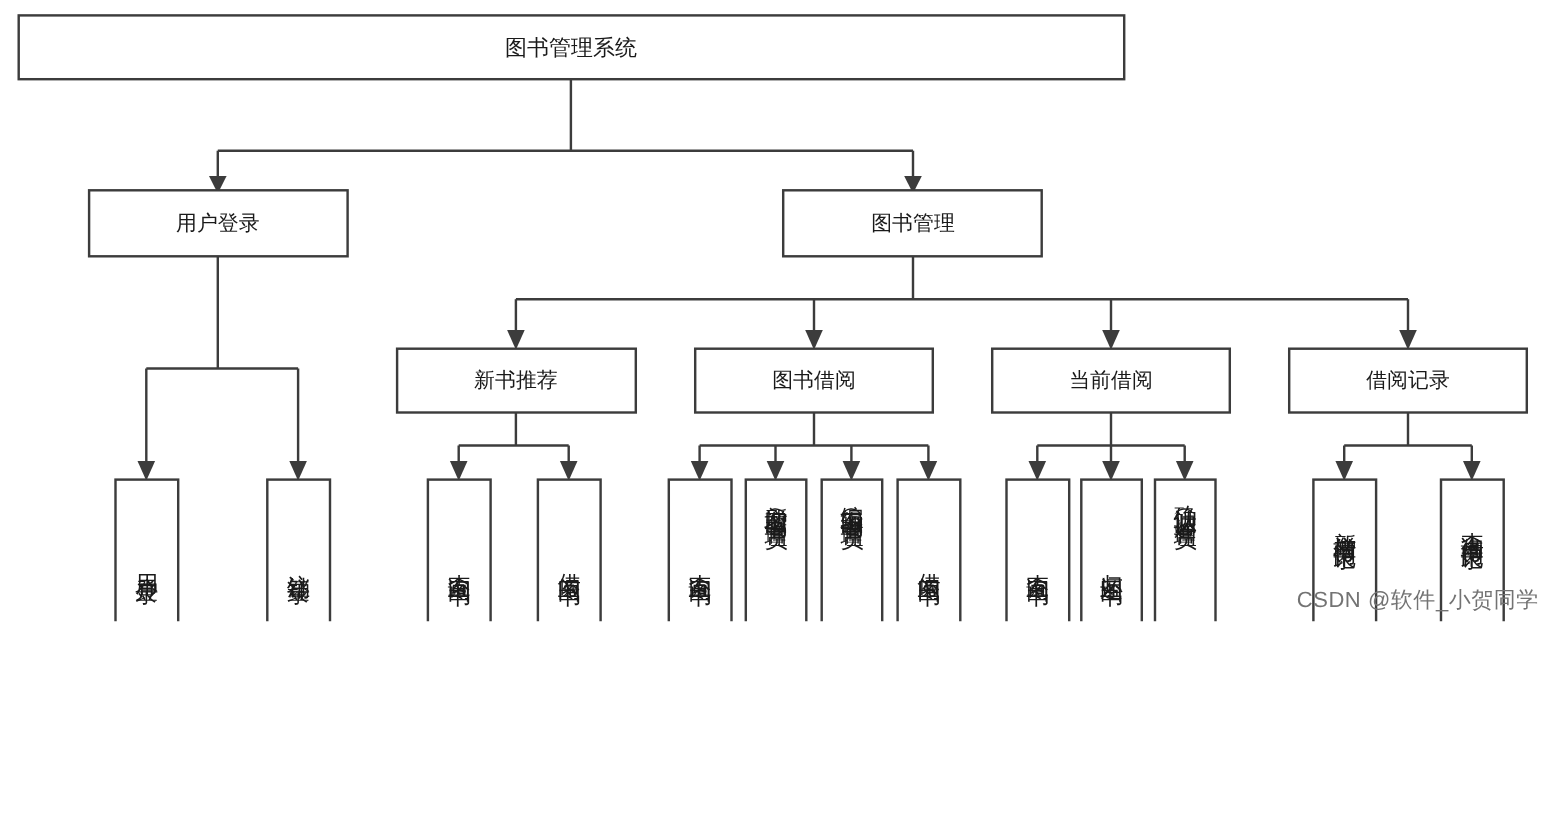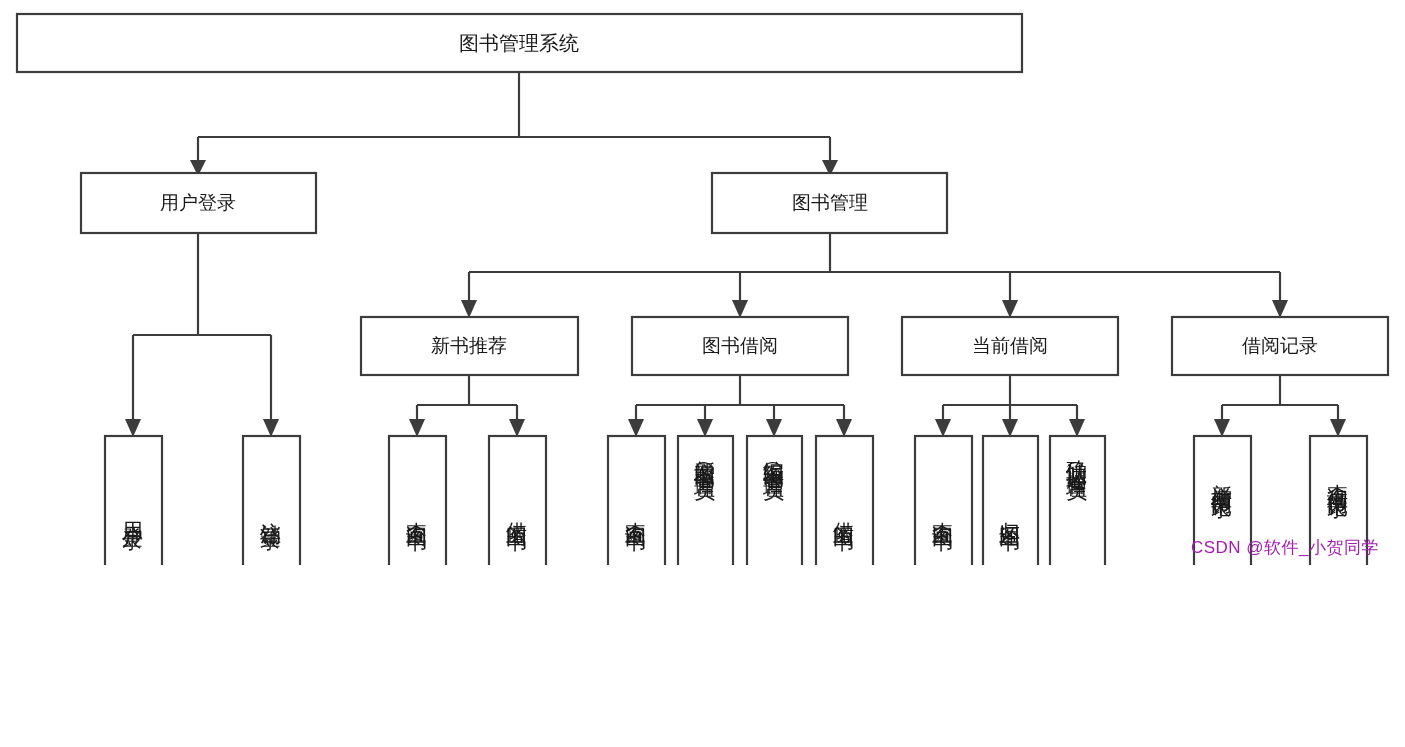--- a/index.html
+++ b/index.html
@@ -68,25 +68,25 @@
     font-size: 21px;
     line-height: 1;
     letter-spacing: 3px;
     color: #1a1a1a;
     white-space: nowrap;
     transform: translateX(-50%);
     text-align: center;
   }
   .watermark {
     position: absolute;
-    right: 26px;
+    right: 6px;
     bottom: 6px;
     font-family: "Liberation Sans", "DejaVu Sans", sans-serif;
-    font-size: 17px;
-    color: #a21caf;
+    font-size: 20px;
+    color: #737373;
     letter-spacing: 0.5px;
     white-space: nowrap;
   }
 </style>
 </head>
 <body>
 
 <div id="diagram-root">
 
   <svg class="flow" viewBox="0 0 1405 747">

